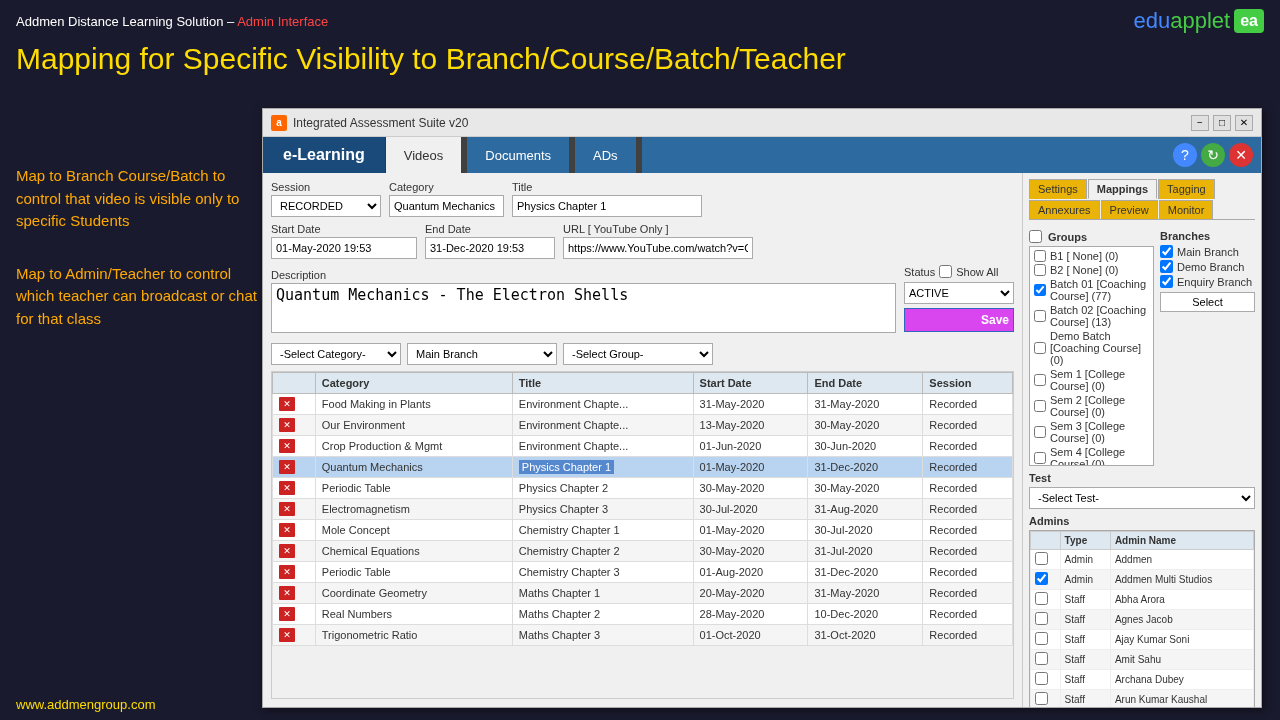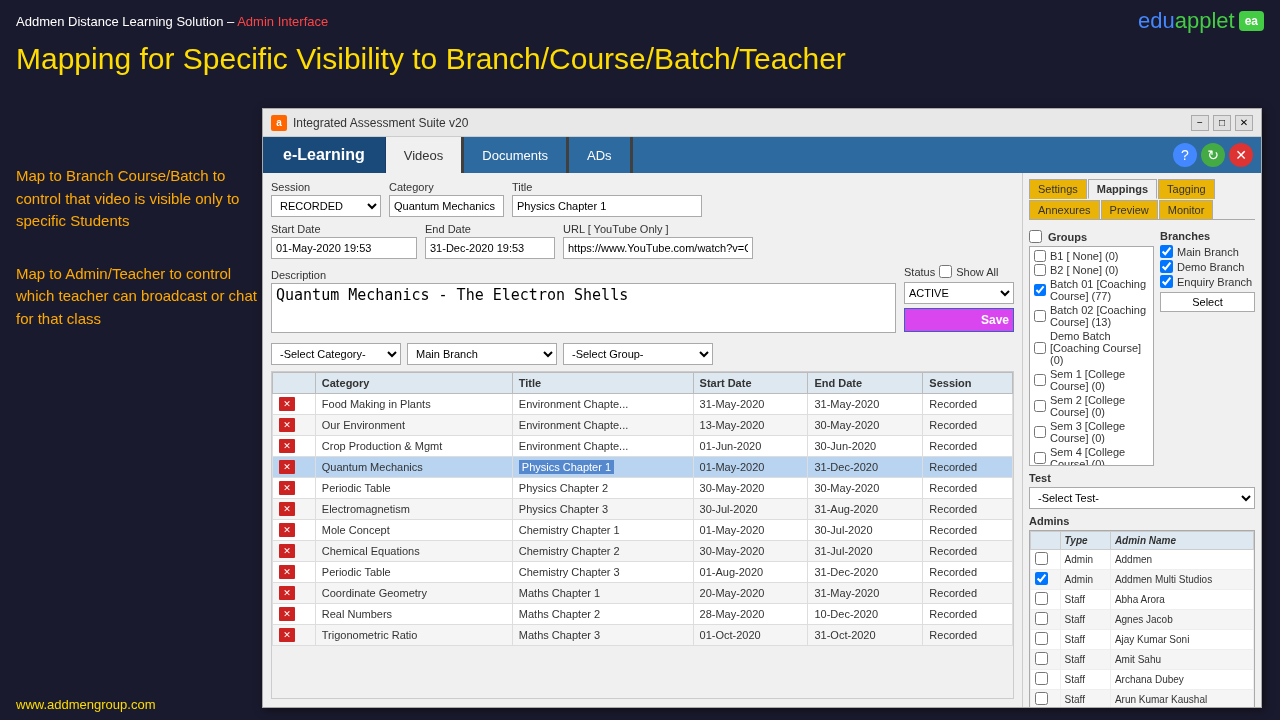--- a/index.html
+++ b/index.html
@@ -26,21 +26,21 @@
     .logo-text {
       font-size: 22px;
       color: #ffffff;
     }
     .logo-text span.blue { color: #4488ff; }
     .logo-text span.green { color: #44cc44; }
     .logo-icon {
       background: #44cc44;
       color: white;
       font-weight: bold;
-      font-size: 12px;
+      font-size: 16px;
       padding: 3px 6px;
       border-radius: 4px;
     }
 
     .main-heading {
       background: #1a1a2e;
       padding: 4px 16px 8px 16px;
       font-size: 30px;
       font-weight: normal;
       color: #ffdd00;
@@ -142,21 +142,21 @@
       align-items: center;
       border-right: 1px solid #1a3a6a;
     }
     .nav-tab {
       color: white;
       font-size: 13px;
       padding: 0 18px;
       display: flex;
       align-items: center;
       cursor: pointer;
-      border-right: 3px solid #404040;
+      border-right: 6px solid #404040;
     }
     .nav-tab.active {
       background: #f0f0f0;
       color: #333;
     }
     .nav-icons {
       margin-left: auto;
       display: flex;
       align-items: center;
       gap: 4px;
@@ -447,21 +447,20 @@
       width: 100%;
       font-size: 10px;
       border-collapse: collapse;
     }
     .admins-table thead tr { background: #dde8f0; }
     .admins-table th {
       padding: 3px 4px;
       border: 1px solid #ccc;
       text-align: left;
       font-weight: bold;
-      font-style: italic;
     }
     .admins-table td {
       padding: 2px 4px;
       border: 1px solid #eee;
     }
     .admins-table tbody tr:nth-child(even) { background: #f5f5f5; }
 
     .show-all-cb {
       display: flex;
       align-items: center;

